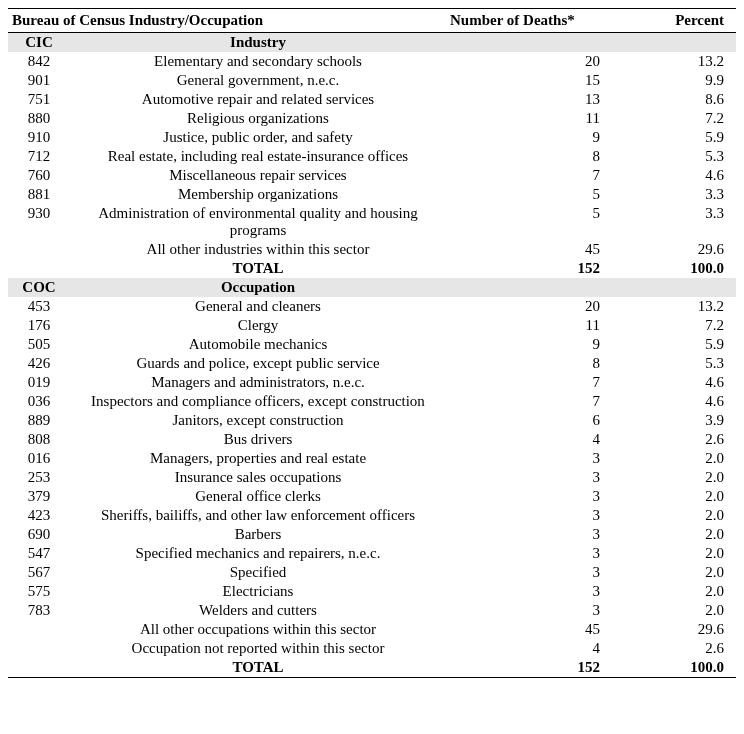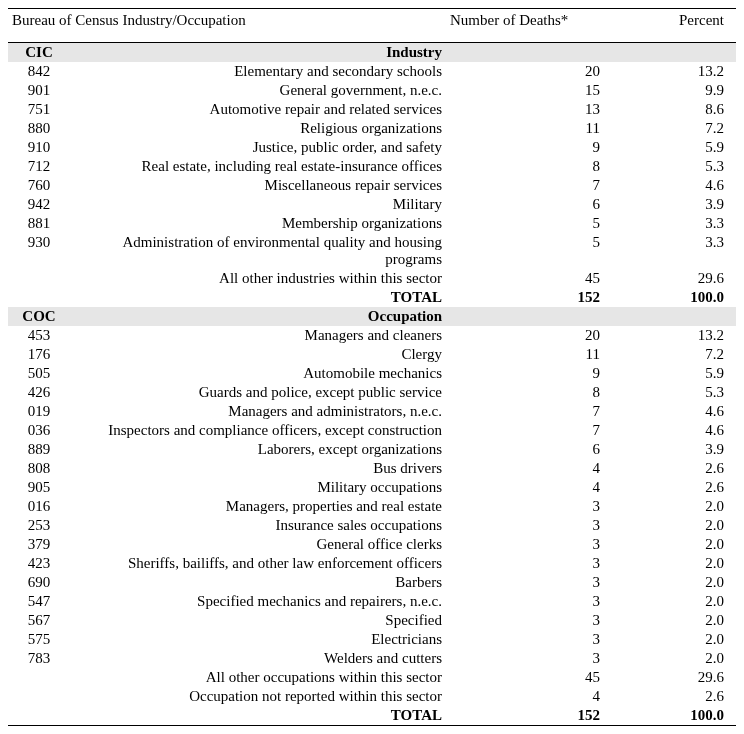--- a/index.html
+++ b/index.html
@@ -16,35 +16,35 @@
     border-collapse: collapse;
     width: 100%;
   }
   th, td {
     padding: 1px 4px;
     vertical-align: top;
   }
   .hdr-row td, .hdr-row th {
     border-top: 1.5px solid #000;
     border-bottom: 1px solid #000;
-    font-weight: normal;
+    font-weight: bold;
     padding-top: 3px;
-    padding-bottom: 13px;
+    padding-bottom: 3px;
   }
   .section-row td {
     background: #e6e6e6;
     font-weight: bold;
   }
   .code-col {
     width: 54px;
     text-align: center;
     margin-left: 24px;
   }
   .label-col {
-    text-align: right;
+    text-align: center;
   }
   .num-col {
     width: 150px;
     text-align: right;
     padding-right: 40px;
     margin-top: 12px;
   }
   .pct-col {
     width: 80px;
     text-align: right;
@@ -125,26 +125,20 @@
         <td class="num-col">8</td>
         <td class="pct-col">5.3</td>
       </tr>
       <tr>
         <td class="code-col">760</td>
         <td class="label-col indent">Miscellaneous repair services</td>
         <td class="num-col">7</td>
         <td class="pct-col">4.6</td>
       </tr>
       <tr>
-        <td class="code-col">942</td>
-        <td class="label-col indent">Military</td>
-        <td class="num-col">6</td>
-        <td class="pct-col">3.9</td>
-      </tr>
-      <tr>
         <td class="code-col">881</td>
         <td class="label-col indent">Membership organizations</td>
         <td class="num-col">5</td>
         <td class="pct-col">3.3</td>
       </tr>
       <tr>
         <td class="code-col">930</td>
         <td class="label-col indent">Administration of environmental quality and housing programs</td>
         <td class="num-col">5</td>
         <td class="pct-col">3.3</td>
@@ -162,21 +156,21 @@
         <td class="pct-col">100.0</td>
       </tr>
       <tr class="section-row">
         <td class="code-col">COC</td>
         <td class="label-col indent">Occupation</td>
         <td class="num-col"></td>
         <td class="pct-col"></td>
       </tr>
       <tr>
         <td class="code-col">453</td>
-        <td class="label-col indent">Managers and cleaners</td>
+        <td class="label-col indent">General and cleaners</td>
         <td class="num-col">20</td>
         <td class="pct-col">13.2</td>
       </tr>
       <tr>
         <td class="code-col">176</td>
         <td class="label-col indent">Clergy</td>
         <td class="num-col">11</td>
         <td class="pct-col">7.2</td>
       </tr>
       <tr>
@@ -198,37 +192,31 @@
         <td class="pct-col">4.6</td>
       </tr>
       <tr>
         <td class="code-col">036</td>
         <td class="label-col indent">Inspectors and compliance officers, except construction</td>
         <td class="num-col">7</td>
         <td class="pct-col">4.6</td>
       </tr>
       <tr>
         <td class="code-col">889</td>
-        <td class="label-col indent">Laborers, except organizations</td>
+        <td class="label-col indent">Janitors, except construction</td>
         <td class="num-col">6</td>
         <td class="pct-col">3.9</td>
       </tr>
       <tr>
         <td class="code-col">808</td>
         <td class="label-col indent">Bus drivers</td>
         <td class="num-col">4</td>
         <td class="pct-col">2.6</td>
       </tr>
       <tr>
-        <td class="code-col">905</td>
-        <td class="label-col indent">Military occupations</td>
-        <td class="num-col">4</td>
-        <td class="pct-col">2.6</td>
-      </tr>
-      <tr>
         <td class="code-col">016</td>
         <td class="label-col indent">Managers, properties and real estate</td>
         <td class="num-col">3</td>
         <td class="pct-col">2.0</td>
       </tr>
       <tr>
         <td class="code-col">253</td>
         <td class="label-col indent">Insurance sales occupations</td>
         <td class="num-col">3</td>
         <td class="pct-col">2.0</td>

